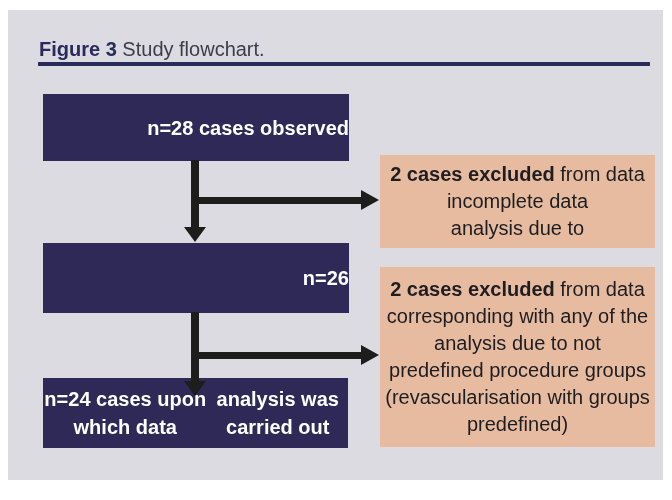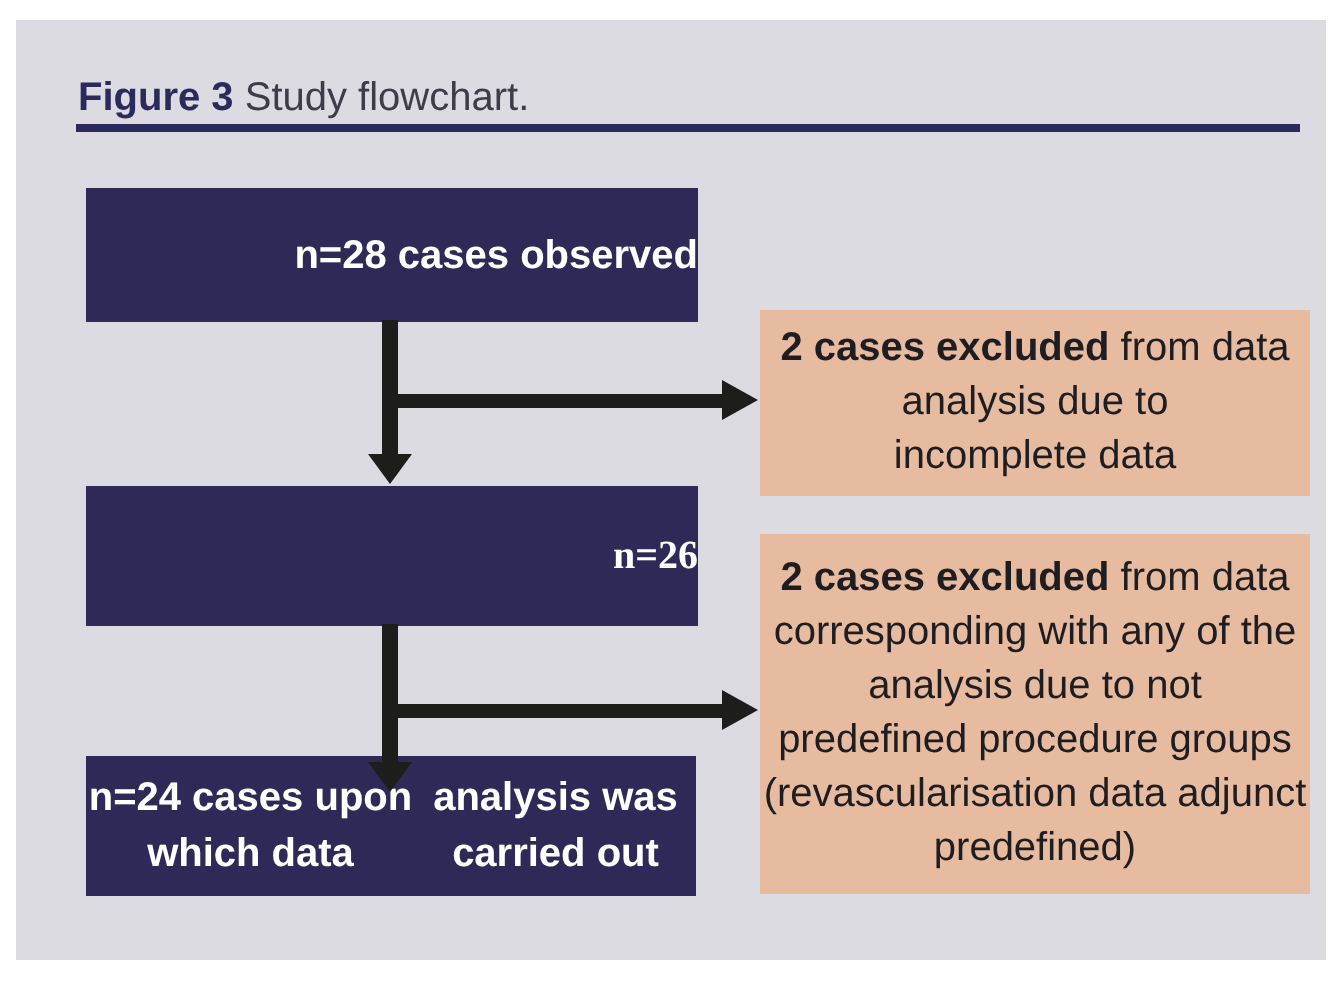--- a/index.html
+++ b/index.html
@@ -38,21 +38,21 @@
     color: #ffffff;
     font-weight: bold;
     font-size: 20px;
     line-height: 28px;
     display: flex;
     align-items: center;
     justify-content: flex-end;
     text-align: center;
   }
   .box-n28 { left: 35px; top: 84px;  width: 306px; height: 67px; }
-  .box-n26 { left: 35px; top: 233px; width: 306px; height: 70px; font-family: Liberation Serif, serif; }
+  .box-n26 { left: 35px; top: 233px; width: 306px; height: 70px; }
   .box-n24 { left: 35px; top: 368px; width: 305px; height: 70px; }
   .excl-box {
     position: absolute;
     background: #e7bba0;
     color: #1e1d21;
     font-size: 20px;
     line-height: 27px;
     display: flex;
     flex-direction: column;
     align-items: center;
@@ -105,30 +105,30 @@
         <div><span>n=26</span></div>
       </div>
 
     <div class="flow-box box-n24">
         <div><span>n=24 cases upon which data</span></div>
         <div><span>analysis was carried out</span></div>
       </div>
 
     <div class="excl-box excl-1">
         <div><span style="font-weight: bold;">2 cases excluded</span><span> from data</span></div>
+        <div><span>incomplete data</span></div>
         <div><span>analysis due to</span></div>
-        <div><span>incomplete data</span></div>
       </div>
 
     <div class="excl-box excl-2">
         <div><span style="font-weight: bold;">2 cases excluded</span><span> from data</span></div>
         <div><span>corresponding with any of the</span></div>
         <div><span>analysis due to not</span></div>
         <div><span>predefined procedure groups</span></div>
-        <div><span>(revascularisation data adjunct</span></div>
+        <div><span>(revascularisation with groups</span></div>
         <div><span>predefined)</span></div>
       </div>
 
     <div class="arrow-line v1"></div>
     <div class="head-down hd1"></div>
     <div class="arrow-line h1"></div>
     <div class="head-right hr1"></div>
 
     <div class="arrow-line v2"></div>
     <div class="head-down hd2"></div>

